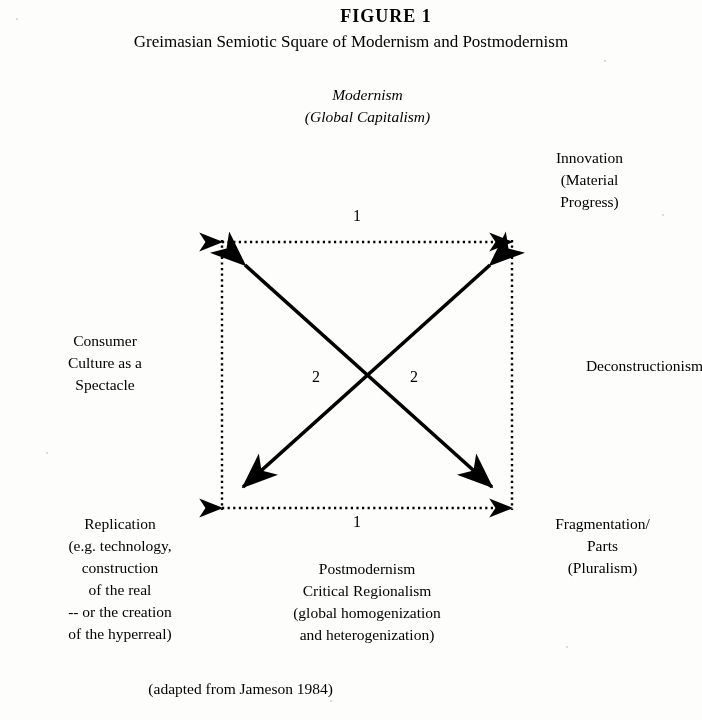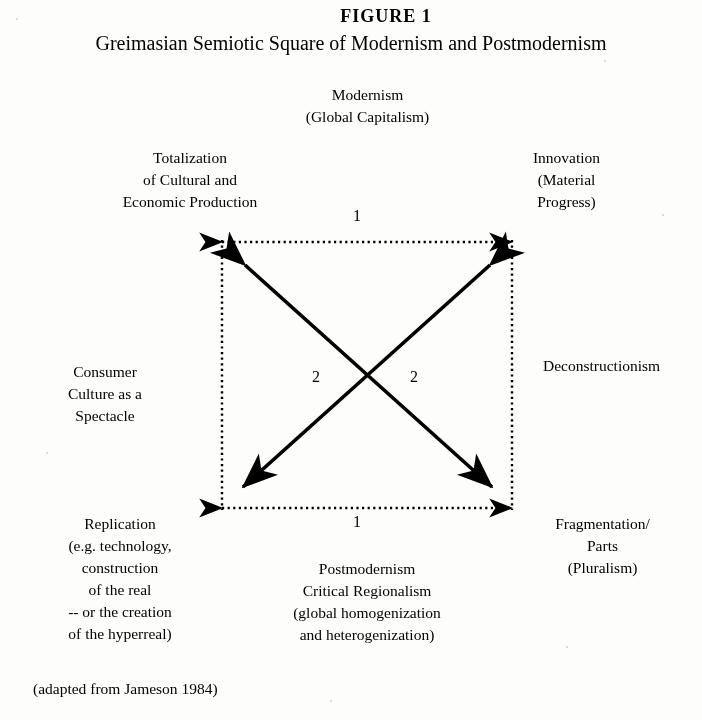--- a/index.html
+++ b/index.html
@@ -23,31 +23,31 @@
     font-weight: bold;
     font-size: 18px;
     letter-spacing: 1px;
     top: 6px;
     margin-left: 35px;
   }
   .subttl {
     position: absolute;
     width: 100%;
     text-align: center;
-    font-size: 20px;
+    font-size: 17px;
     top: 32px;
   }
   .lbl {
     position: absolute;
     font-size: 15.5px;
     line-height: 1.42;
     white-space: pre-line;
   }
   .ctr { text-align: center; }
-  .lft { text-align: left; }
+  .lft { text-align: right; }
   .num {
     position: absolute;
     font-size: 16px;
     text-align: center;
   }
   svg.diagram {
     position: absolute;
     left: 0;
     top: 0;
     width: 702px;
@@ -82,32 +82,29 @@
 
     <line x1="222" y1="242" x2="512" y2="242" stroke="#000" stroke-width="2.4" stroke-dasharray="2.2,3.4" marker-start="url(#arrowDot)" marker-end="url(#arrowDot)"></line>
     <line x1="222" y1="508" x2="512" y2="508" stroke="#000" stroke-width="2.4" stroke-dasharray="2.2,3.4" marker-start="url(#arrowDot)" marker-end="url(#arrowDot)"></line>
     <line x1="222" y1="240" x2="222" y2="510" stroke="#000" stroke-width="2.4" stroke-dasharray="2.2,3.4"></line>
     <line x1="512" y1="240" x2="512" y2="510" stroke="#000" stroke-width="2.4" stroke-dasharray="2.2,3.4"></line>
 
     <line x1="245" y1="265" x2="492" y2="487" stroke="#000" stroke-width="3.6" marker-start="url(#arrowSolid)" marker-end="url(#arrowSolid)"></line>
     <line x1="490" y1="265" x2="243" y2="487" stroke="#000" stroke-width="3.6" marker-start="url(#arrowSolid)" marker-end="url(#arrowSolid)"></line>
   </svg>
 
-  <div class="lbl ctr" style="left:285px; top:84px; width:165px;">Modernism
+  <div class="lbl ctr" style="left:285px; top:84px; width:165px;font-style:italic;">Modernism
 (Global Capitalism)</div>
 
-  <div class="lbl ctr" style="left:95px; top:147px; width:190px;">Totalization
-of Cultural and
-Economic Production</div>
 
-  <div class="lbl ctr" style="left:499px; top:147px; width:135px;">Innovation
+  <div class="lbl ctr" style="left:522px; top:147px; width:135px;">Innovation
 (Material
 Progress)</div>
 
-  <div class="lbl ctr" style="left:30px; top:330px; width:150px;margin-top:31px;">Consumer
+  <div class="lbl ctr" style="left:30px; top:330px; width:150px;">Consumer
 Culture as a
 Spectacle</div>
 
   <div class="lbl lft" style="left:543px; top:355px; width:160px;">Deconstructionism</div>
 
   <div class="lbl ctr" style="left:20px; top:513px; width:200px;">Replication
 (e.g.  technology,
 construction
 of the real
 -- or the creation

